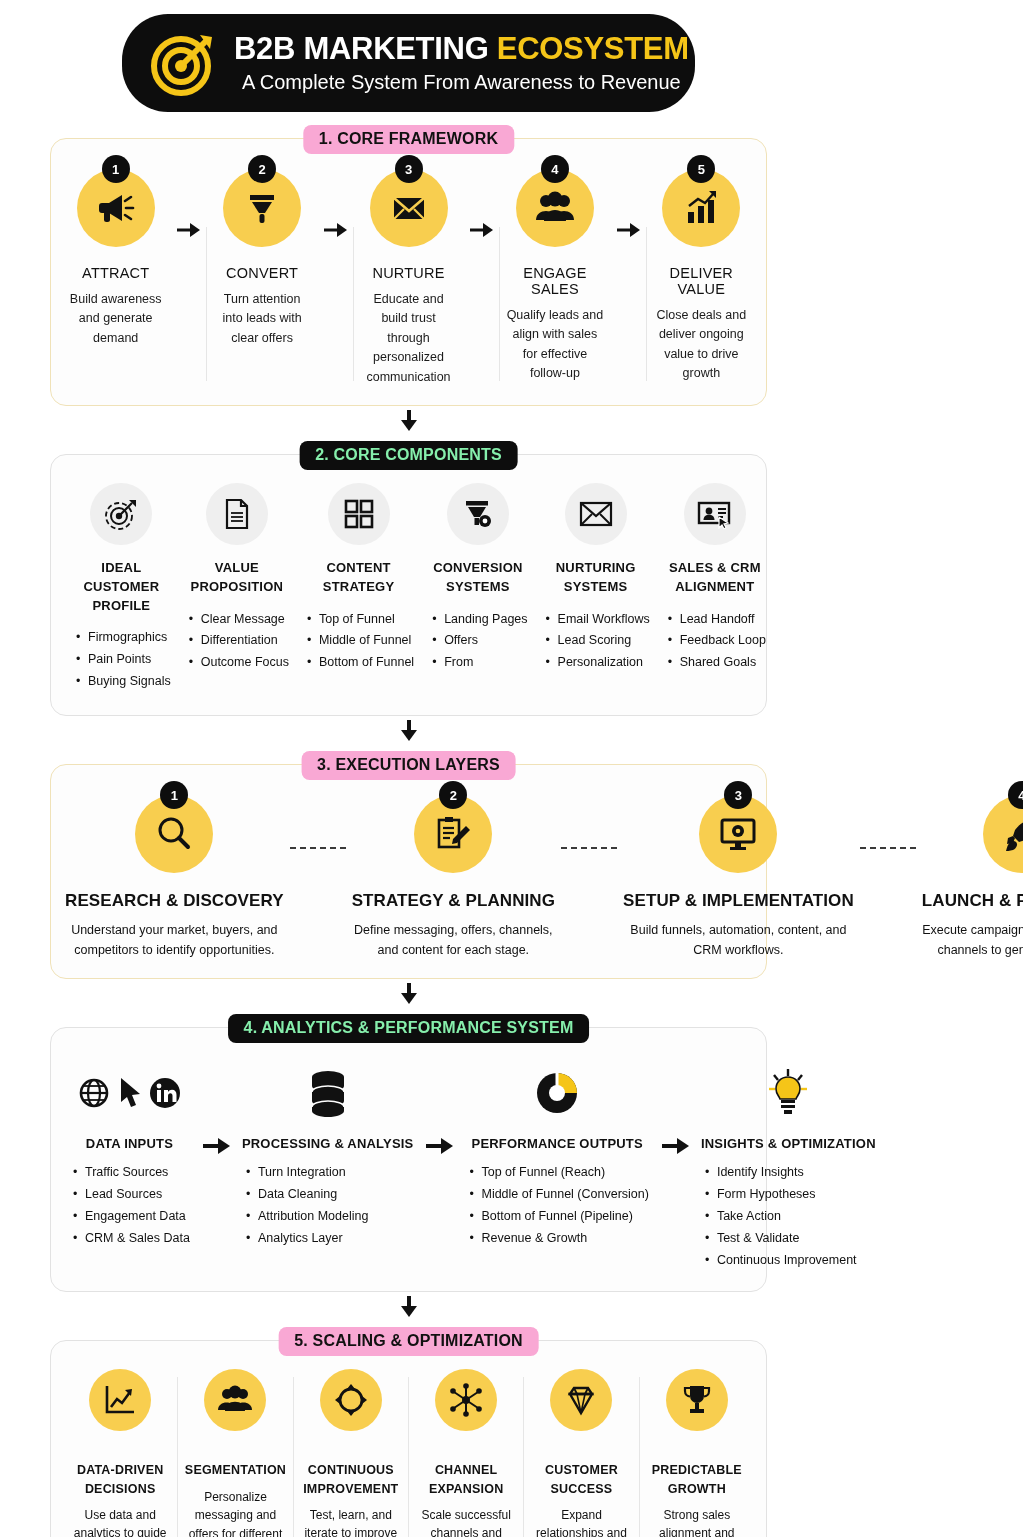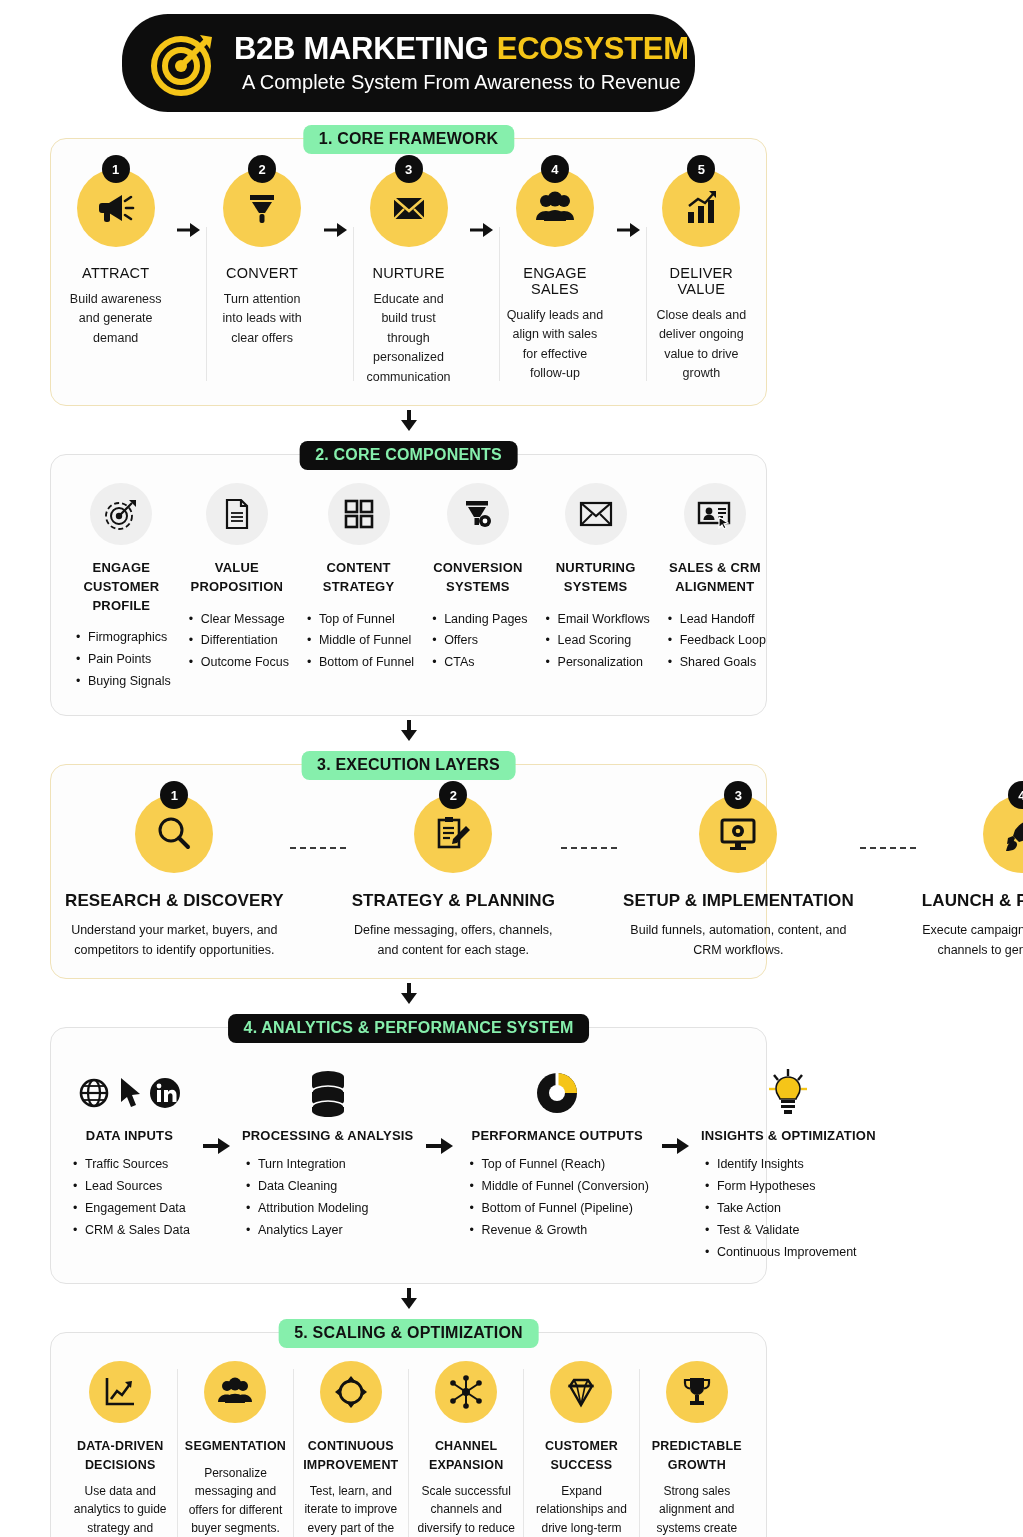--- a/index.html
+++ b/index.html
@@ -66,21 +66,21 @@
     left: 50%;
     transform: translateX(-50%);
     padding: 5px 16px 6px 16px;
     border-radius: 8px;
     font-size: 16px;
     font-weight: bold;
     letter-spacing: 0.2px;
     white-space: nowrap;
     z-index: 3;
   }
-  .sec-title.yellow { background: #86efac; color: #111111; }
+  .sec-title.yellow { background: #f9a8d4; color: #111111; }
   .sec-title.black  { background: #0d0d0d; color: #86efac; }
 
   
   .connector {
     width: 100%;
     display: flex;
     justify-content: center;
     height: 22px;
     align-items: center;
     margin-top: 4px;
@@ -130,29 +130,29 @@
   .s3-col { flex: 1 1 0; display: flex; flex-direction: column; align-items: center; padding: 0 4px; }
   .s3-dash { flex: 0 0 60px; display: flex; align-items: flex-start; justify-content: center; padding-top: 52px; }
   .dashline { width: 56px; border-top: 2.5px dashed #3a3a3a; }
   .s3-name { font-size: 17px; font-weight: bold; letter-spacing: 0.1px; margin-bottom: 9px; text-align: center; white-space: nowrap; }
   .s3-desc { font-size: 12.5px; line-height: 1.6; text-align: center; }
 
   
   .s4-body { display: flex; padding: 30px 12px 20px 12px; align-items: flex-start; }
   .s4-col { flex: 1 1 0; display: flex; flex-direction: column; align-items: center; padding: 0 6px; }
   .s4-icons { display: flex; gap: 6px; align-items: center; justify-content: center; height: 70px; }
-  .s4-name { font-size: 13px; font-weight: bold; margin: 0 0 11px 0; text-align: center; letter-spacing: 0.2px; white-space: nowrap; }
+  .s4-name { font-size: 13px; font-weight: bold; margin: 8px 0 11px 0; text-align: center; letter-spacing: 0.2px; white-space: nowrap; }
   .s4-arrow { flex: 0 0 40px; display: flex; align-items: flex-start; justify-content: center; padding-top: 78px; }
   .vdiv4 { width: 1px; background: #e6e6e6; align-self: stretch; margin: 12px 0 12px 0; }
 
   
   .s5-body { display: flex; padding: 28px 12px 20px 12px; }
   .s5-col { flex: 1 1 0; display: flex; flex-direction: column; align-items: center; padding: 0 6px; }
   .circ5 { width: 62px; height: 62px; border-radius: 50%; background: #F8CE4F; display:flex; align-items:center; justify-content:center; margin-bottom: 14px; }
-  .s5-name { font-size: 12.5px; font-weight: bold; text-align: center; line-height: 1.45; margin-bottom: 8px; letter-spacing: 0.2px; }
+  .s5-name { font-size: 12.5px; font-weight: bold; text-align: center; line-height: 1.45; margin-bottom: 8px; letter-spacing: 0.2px; margin-top: 16px; }
   .s5-desc { font-size: 12px; line-height: 1.55; text-align: center; }
 
   svg { display: block; }
 </style>
 </head>
 <body>
 
 <div class="page">
 
   <div class="header">
@@ -307,21 +307,21 @@
       <div class="s2-col">
         <div class="circ-gray">
           <svg width="36" height="36" viewBox="0 0 36 36">
               <circle cx="16" cy="20" r="13" fill="none" stroke="#111" stroke-width="1.8" stroke-dasharray="5 3"></circle>
               <circle cx="16" cy="20" r="8" fill="none" stroke="#111" stroke-width="2"></circle>
               <circle cx="16" cy="20" r="3.2" fill="#111"></circle>
               <line x1="16" y1="20" x2="29" y2="7" stroke="#111" stroke-width="2.2"></line>
               <polygon points="26,4 33,4 33,11" fill="#111"></polygon>
             </svg>
         </div>
-        <div class="s2-name">ENGAGE CUSTOMER PROFILE</div>
+        <div class="s2-name">IDEAL CUSTOMER PROFILE</div>
         <ul class="bullets">
           <li>Firmographics</li>
           <li>Pain Points</li>
           <li>Buying Signals</li>
         </ul>
       </div>
       <div class="vdiv2"></div>
 
       <div class="s2-col">
         <div class="circ-gray">
@@ -367,21 +367,21 @@
               <polygon points="7,10 25,10 19,20 13,20" fill="#111"></polygon>
               <rect x="13.5" y="21" width="4.5" height="7" fill="#111"></rect>
               <circle cx="24" cy="24" r="6" fill="#111"></circle>
               <circle cx="24" cy="24" r="2.4" fill="#fff"></circle>
             </svg>
         </div>
         <div class="s2-name">CONVERSION SYSTEMS</div>
         <ul class="bullets">
           <li>Landing Pages</li>
           <li>Offers</li>
-          <li>CTAs</li>
+          <li>From</li>
         </ul>
       </div>
       <div class="vdiv2"></div>
 
       <div class="s2-col">
         <div class="circ-gray">
           <svg width="36" height="32" viewBox="0 0 36 32">
               <rect x="3" y="5" width="30" height="22" fill="none" stroke="#111" stroke-width="2.2"></rect>
               <polyline points="3,5 18,18 33,5" fill="none" stroke="#111" stroke-width="2.2"></polyline>
               <line x1="3" y1="27" x2="14" y2="16" stroke="#111" stroke-width="2"></line>

